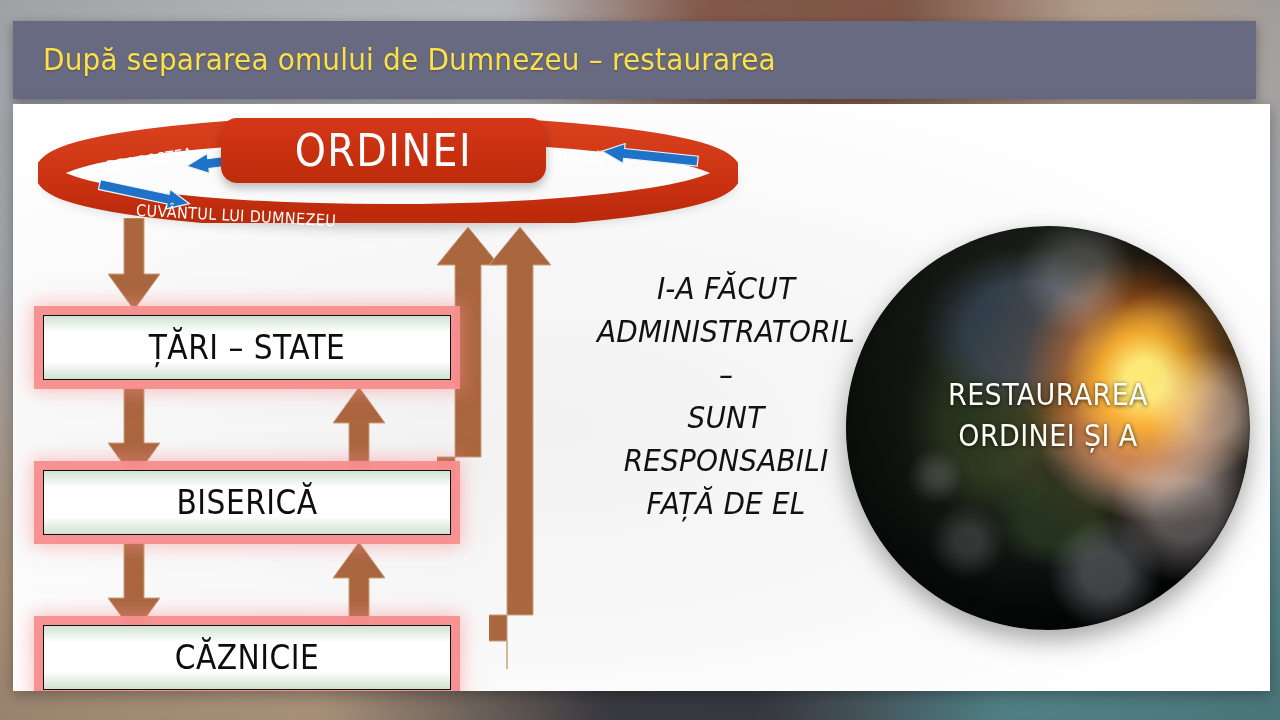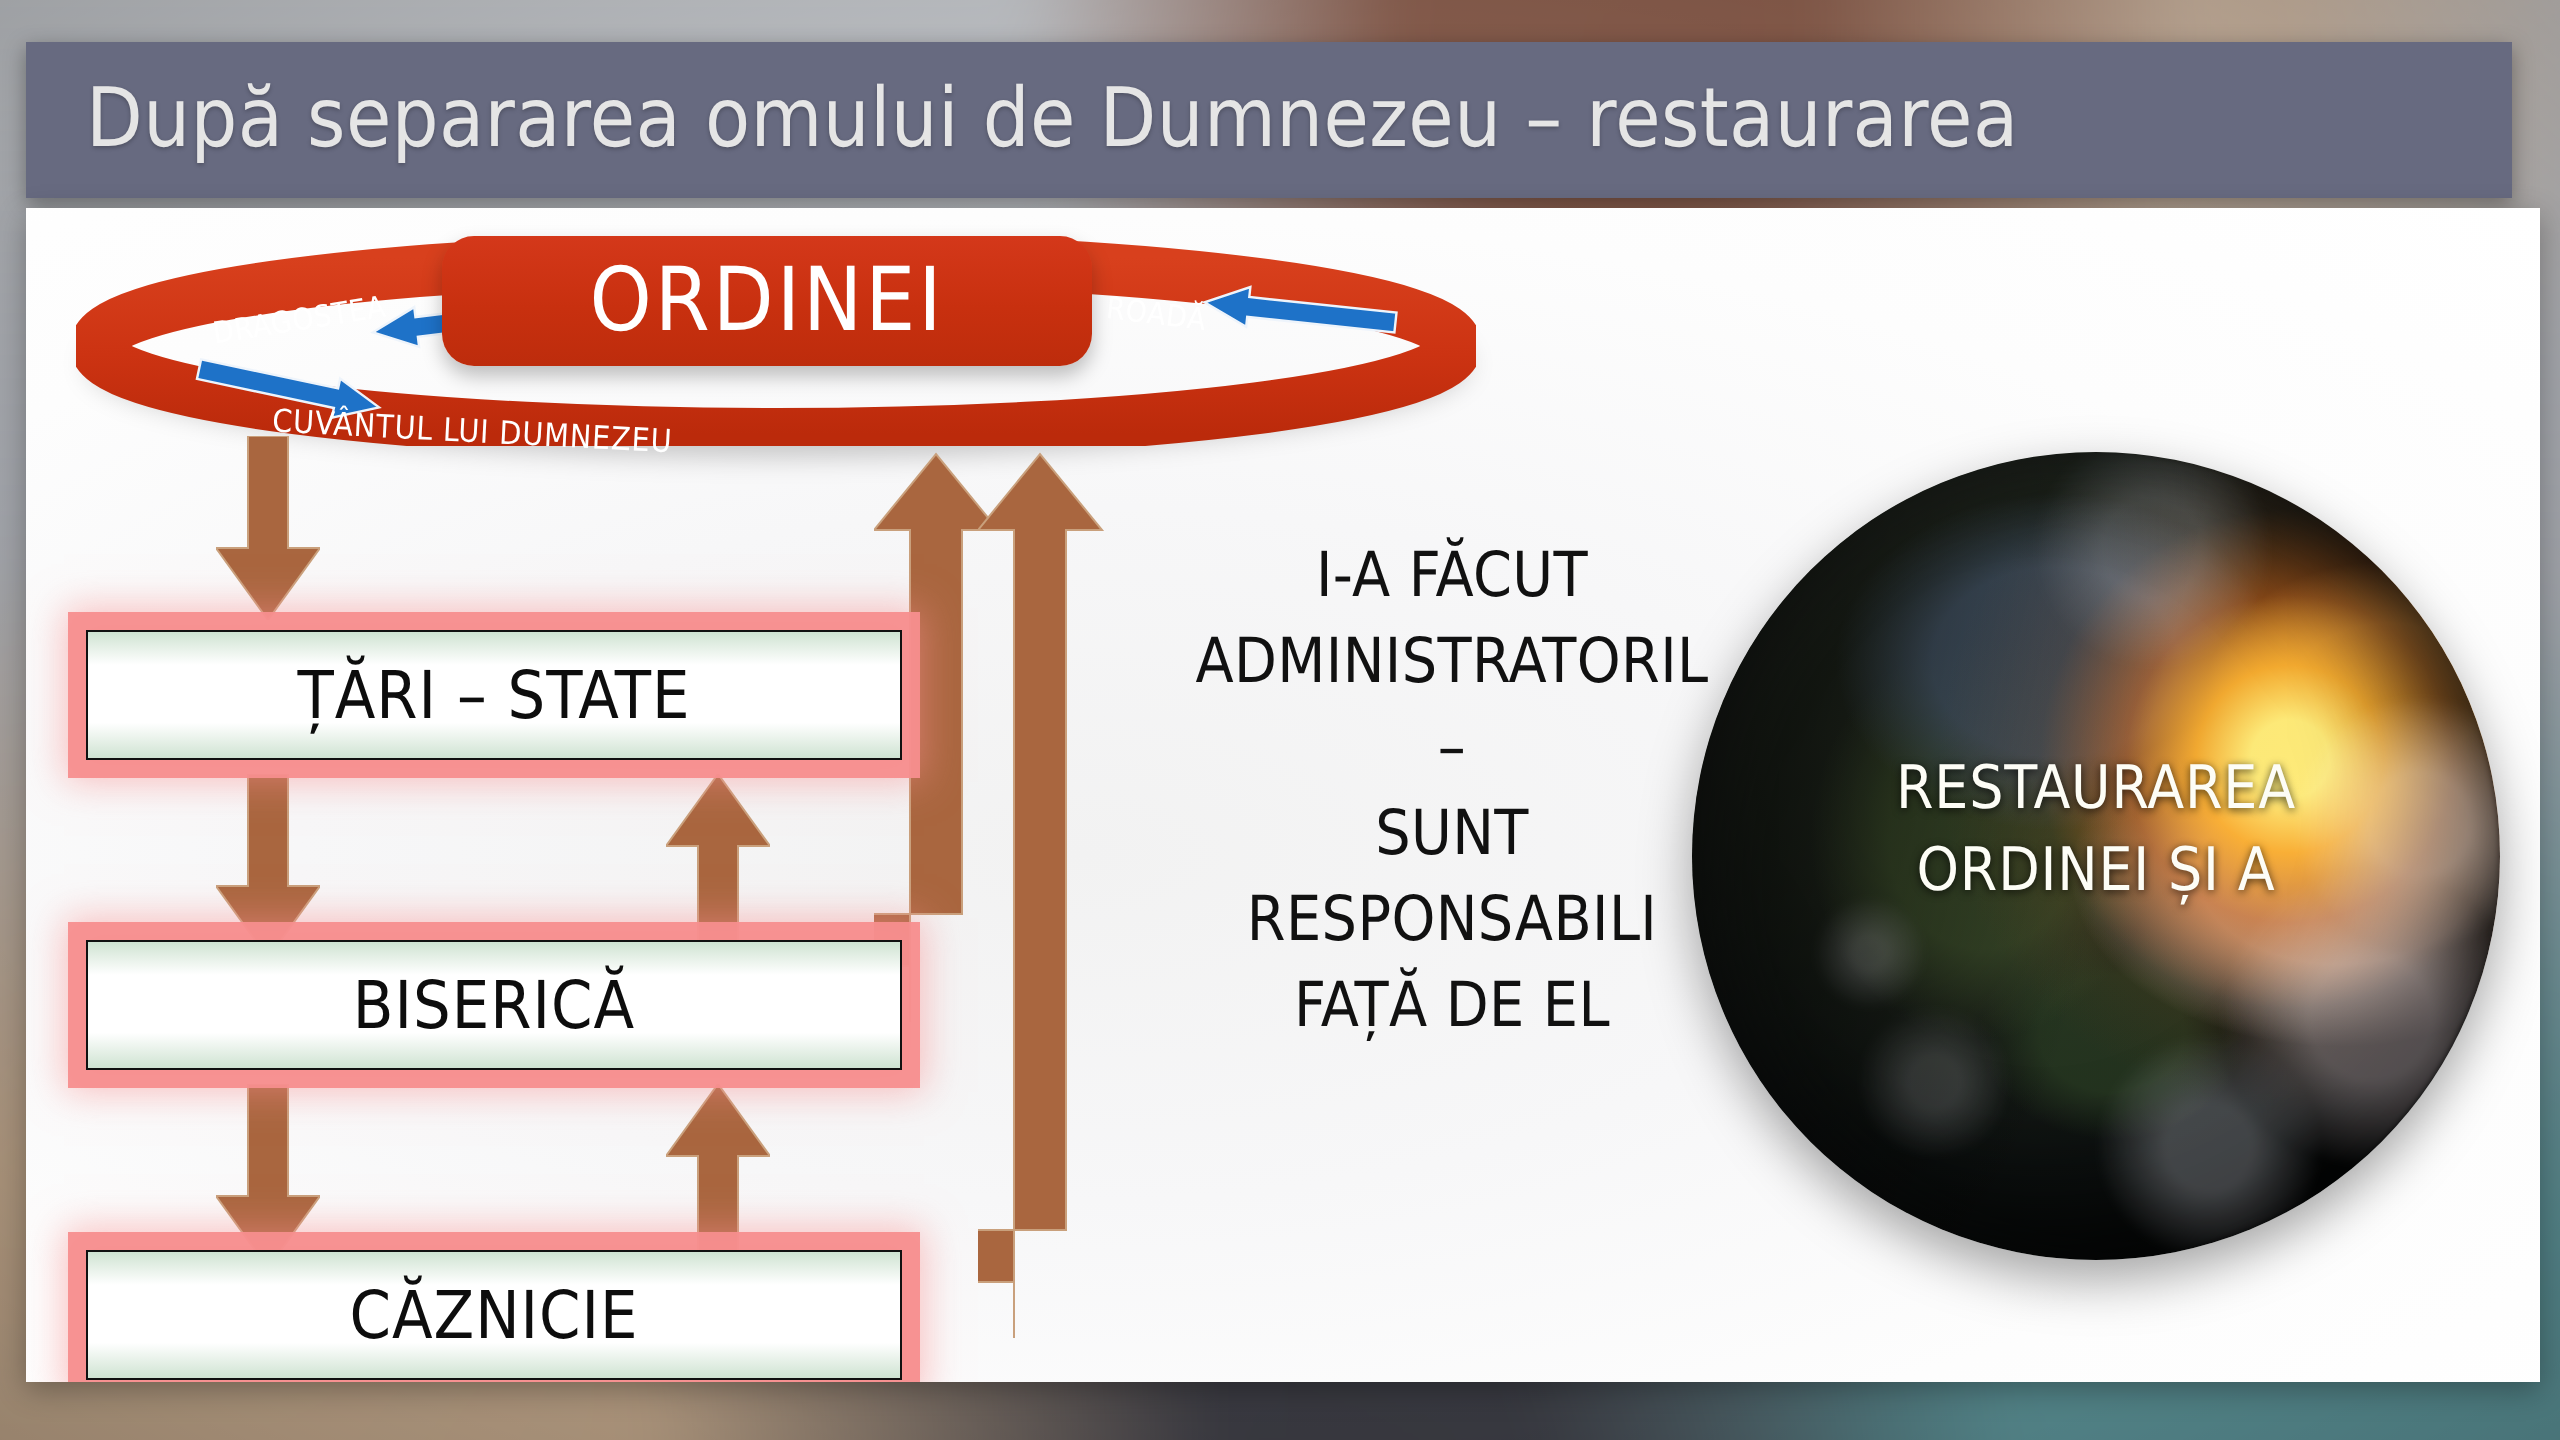--- a/index.html
+++ b/index.html
@@ -29,21 +29,21 @@
   }
 
   
   .title-bar{
     position:absolute;left:13px;top:21px;width:1243px;height:78px;
     background:#676a80;
     box-shadow:0 3px 10px rgba(0,0,0,.35);
   }
   .title-text{
     position:absolute;left:30px;top:50%;transform:translateY(-52%);
-    color:#e5e5e5;font-size:41px;letter-spacing:.2px;
+    color:#fde047;font-size:31px;letter-spacing:.2px;
     font-family:"DejaVu Sans Condensed","Liberation Sans", sans-serif;
     font-weight:300;white-space:nowrap;
     text-shadow:0 1px 2px rgba(0,0,0,.25);
   }
 
   
   .panel{
     position:absolute;left:13px;top:104px;width:1257px;height:587px;
     background:
       radial-gradient(ellipse at 42% 55%, #f2f2f2 0%, #f7f7f8 38%, #fdfdfd 70%, #ffffff 100%);
@@ -113,21 +113,21 @@
   .elbow1{left:424px;top:117px;width:70px;height:290px;}
   .elbow2{left:476px;top:117px;width:120px;height:448px;}
 
   
   .center-text{
     position:absolute;left:558px;top:163px;width:310px;
     text-align:center;color:#111;
     font-family:"DejaVu Sans Condensed","Liberation Sans", sans-serif;
     font-size:31px;line-height:43px;font-weight:400;letter-spacing:.2px;
   }
-  .center-text div{white-space:nowrap;}
+  .center-text div{white-space:nowrap;font-style:italic;}
 
   
   .globe-wrap{position:absolute;left:833px;top:122px;width:404px;height:404px;}
   .globe{
     position:absolute;inset:0;border-radius:50%;overflow:hidden;
     background:
       radial-gradient(circle at 74% 38%, rgba(255,235,120,.98) 0 5%, rgba(255,176,46,.92) 12%, rgba(222,106,24,.55) 21%, rgba(120,60,20,.18) 32%, rgba(0,0,0,0) 45%),
       radial-gradient(ellipse 46% 30% at 80% 52%, rgba(226,206,196,.75) 0 38%, rgba(226,206,196,0) 72%),
       radial-gradient(ellipse 30% 22% at 86% 30%, rgba(250,220,120,.55) 0 40%, rgba(250,220,120,0) 75%),
       radial-gradient(ellipse 34% 26% at 45% 26%, rgba(74,92,112,.85) 0 45%, rgba(74,92,112,0) 80%),

